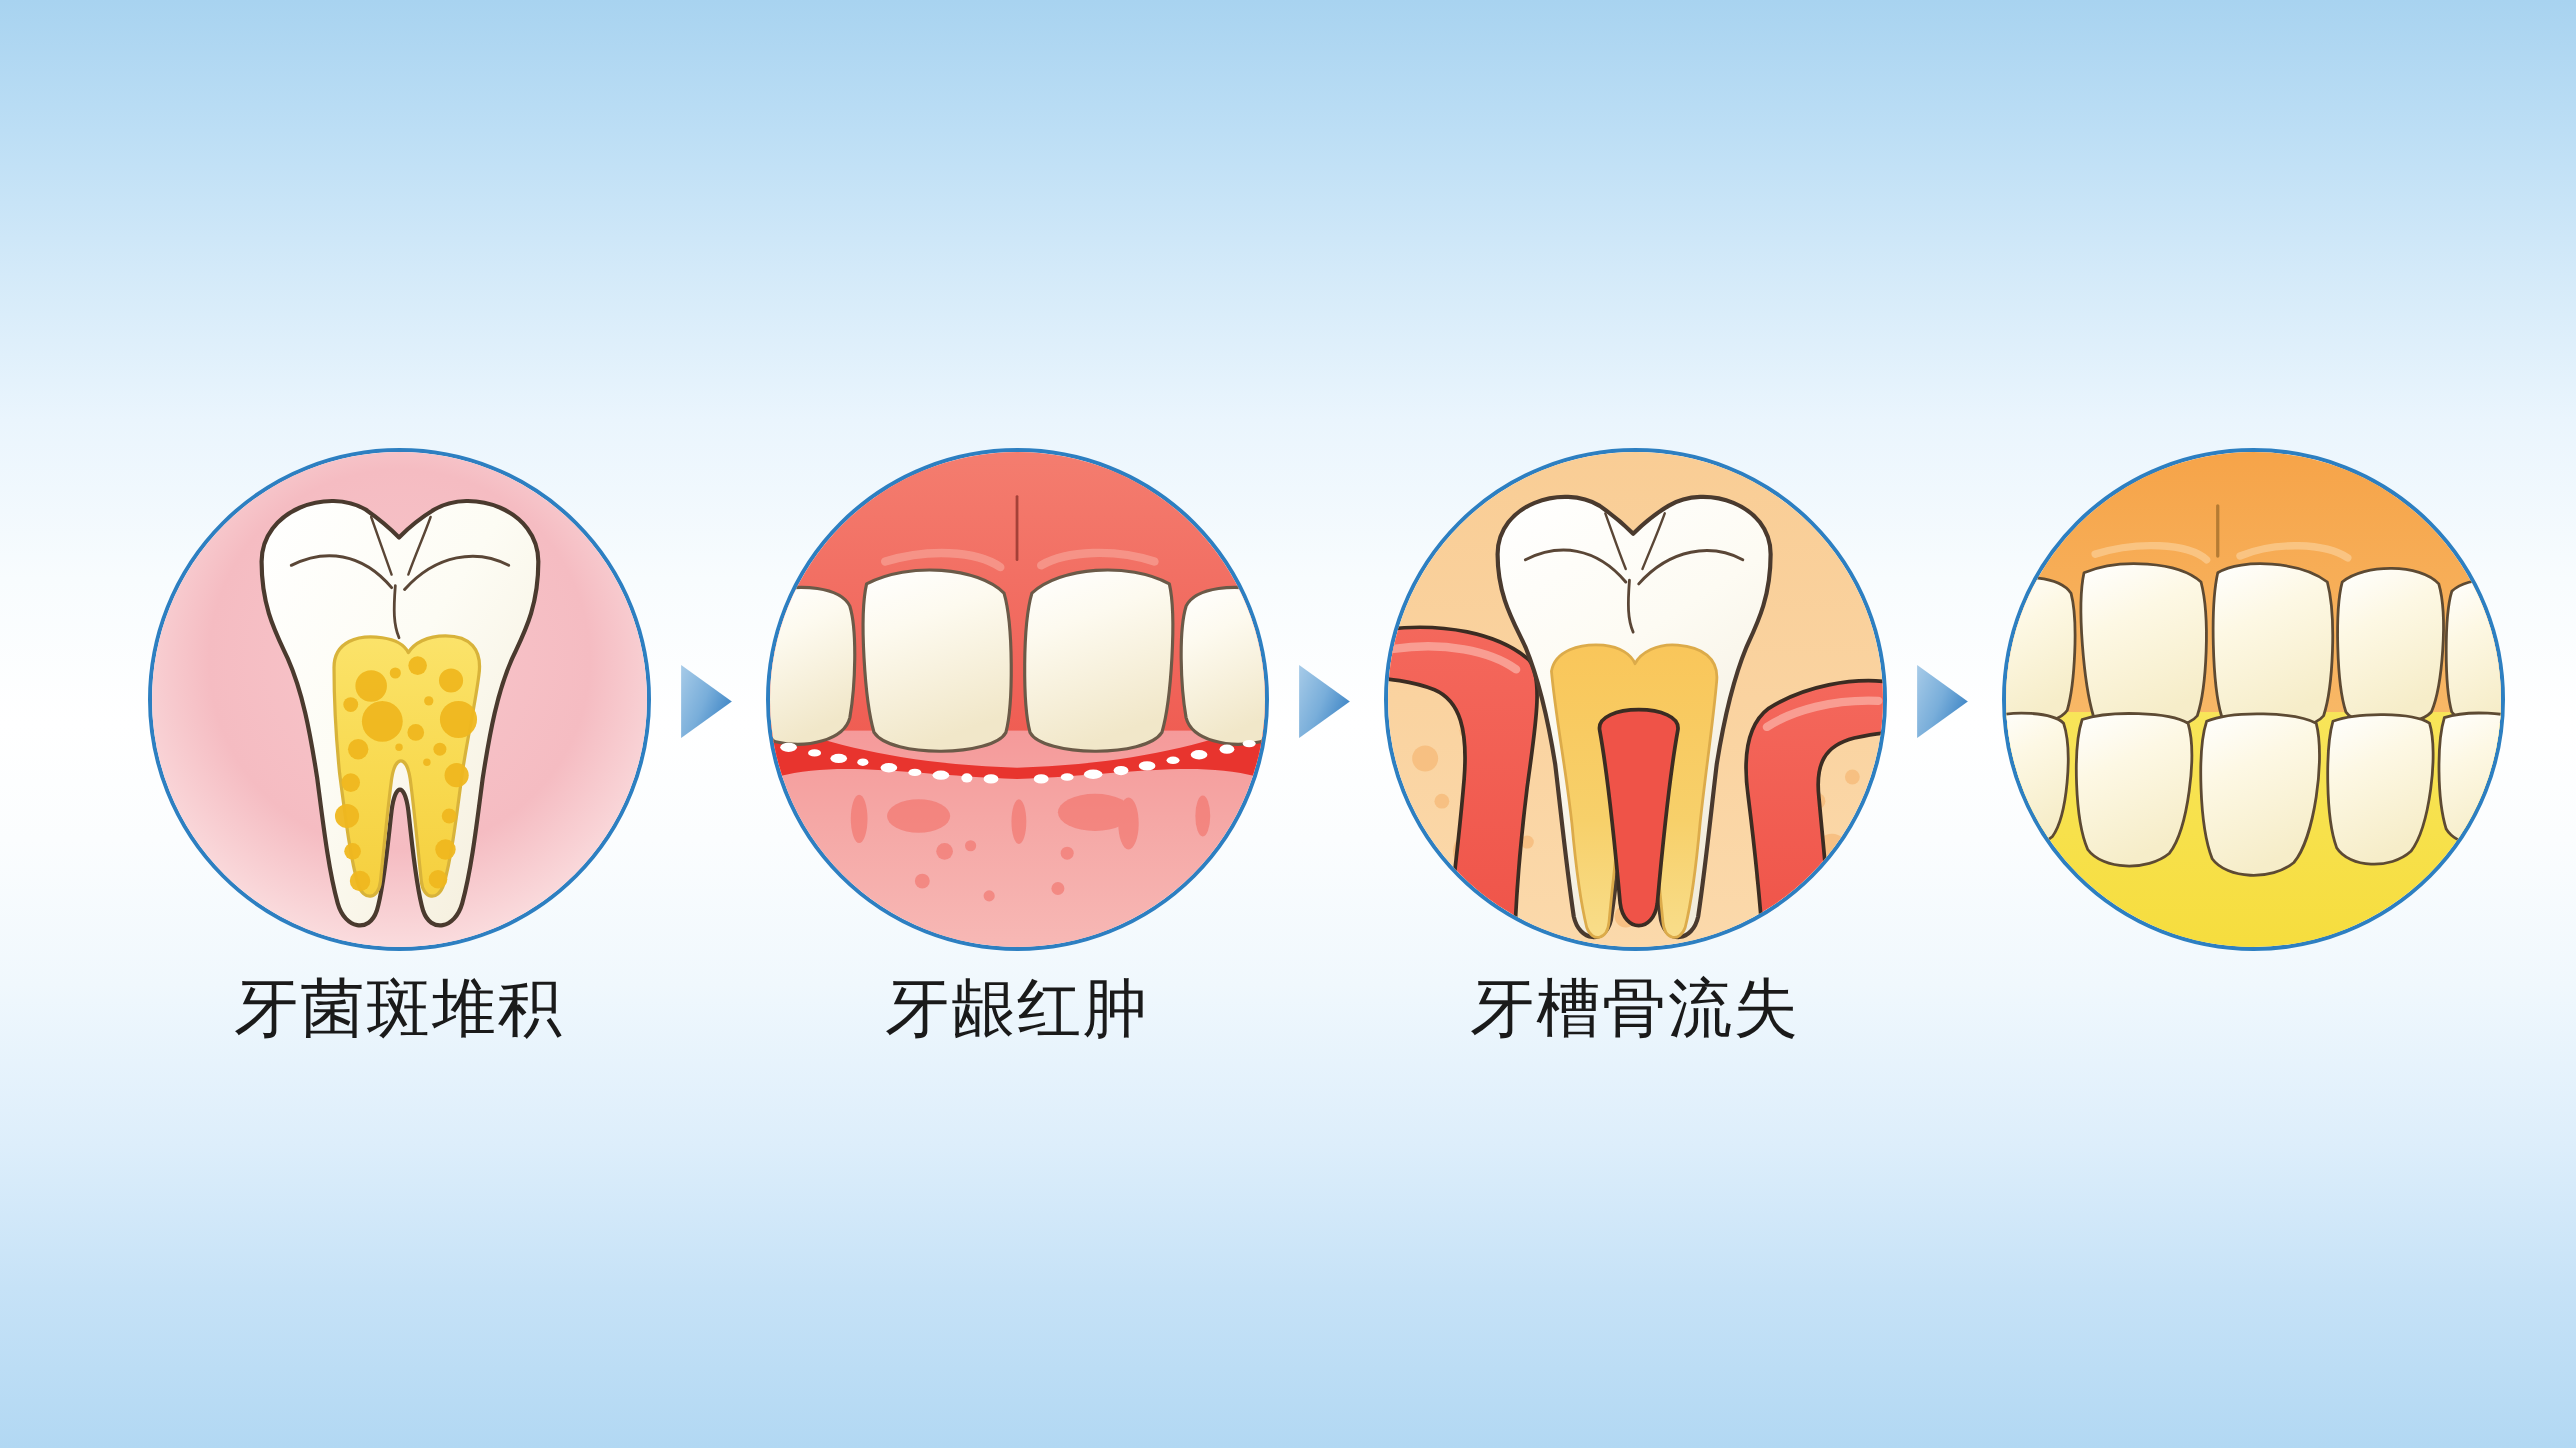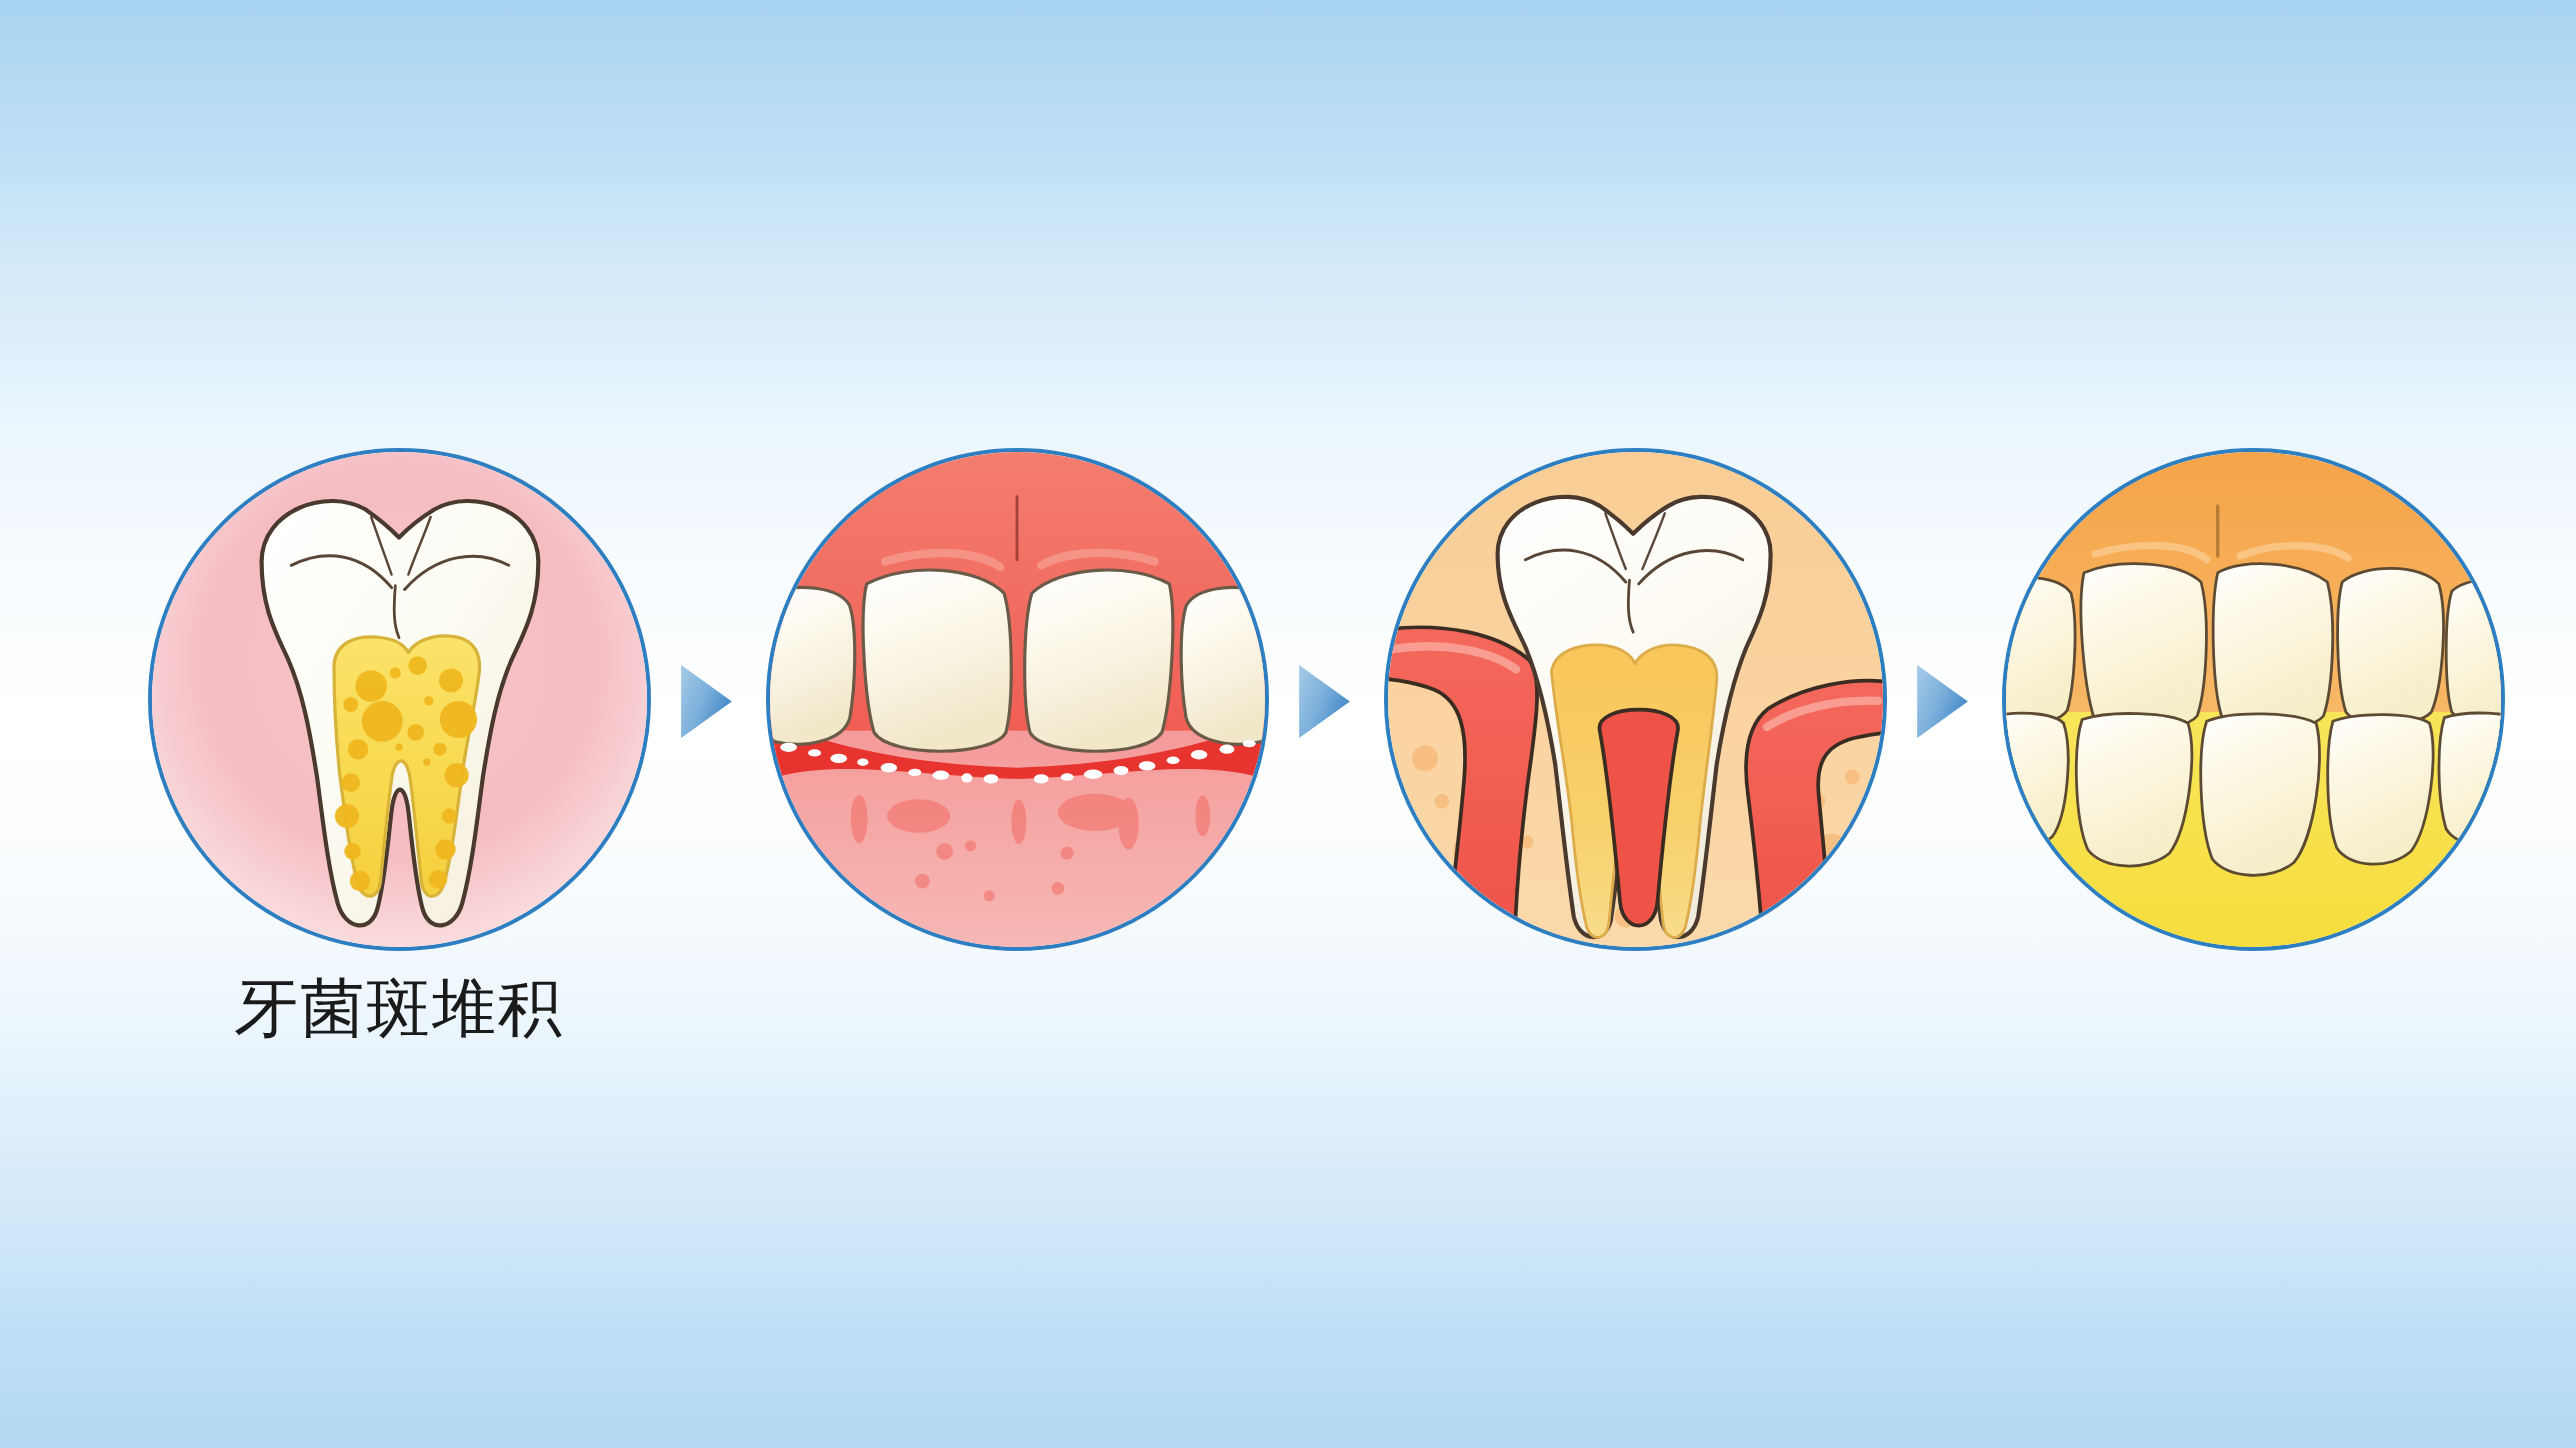--- a/index.html
+++ b/index.html
@@ -242,20 +242,21 @@
             <ellipse cx="350" cy="388" rx="40" ry="20"></ellipse>
             <circle cx="188" cy="430" r="9"></circle>
             <circle cx="216" cy="424" r="6"></circle>
             <circle cx="320" cy="432" r="7"></circle>
             <circle cx="164" cy="462" r="8"></circle>
             <circle cx="236" cy="478" r="6"></circle>
             <circle cx="310" cy="470" r="7"></circle>
           </g>
         </svg>
       </div>
+      <div class="caption">牙龈红肿</div>
     </div>
 
     <div class="arrow-wrap" style="left:1297px; top:655px;">
       <svg width="55" height="77" viewBox="0 0 58 82">
         <defs>
           <linearGradient id="ar2" x1="0" y1="0" x2="1" y2="0.6">
             <stop offset="0%" stop-color="#a7cbe8"></stop>
             <stop offset="55%" stop-color="#79aeda"></stop>
             <stop offset="100%" stop-color="#3f86c6"></stop>
           </linearGradient>
@@ -372,20 +373,21 @@
 
           <path d="M228 300 C 236 344, 244 420, 250 486
                    C 254 518, 286 518, 290 486
                    C 296 420, 304 344, 312 300
                    C 318 270, 222 270, 228 300 Z" fill="#ef5348" stroke="#3b2c22" stroke-width="4" stroke-linejoin="round"></path>
           <path d="M250 312 C 256 356, 262 430, 266 488
                    C 268 508, 278 508, 280 488
                    C 284 430, 290 356, 296 312 Z" fill="#f7d06a" opacity="0.0"></path>
         </svg>
       </div>
+      <div class="caption">牙槽骨流失</div>
     </div>
 
     <div class="arrow-wrap" style="left:1915px; top:655px;">
       <svg width="55" height="77" viewBox="0 0 58 82">
         <defs>
           <linearGradient id="ar3" x1="0" y1="0" x2="1" y2="0.6">
             <stop offset="0%" stop-color="#a7cbe8"></stop>
             <stop offset="55%" stop-color="#79aeda"></stop>
             <stop offset="100%" stop-color="#3f86c6"></stop>
           </linearGradient>

